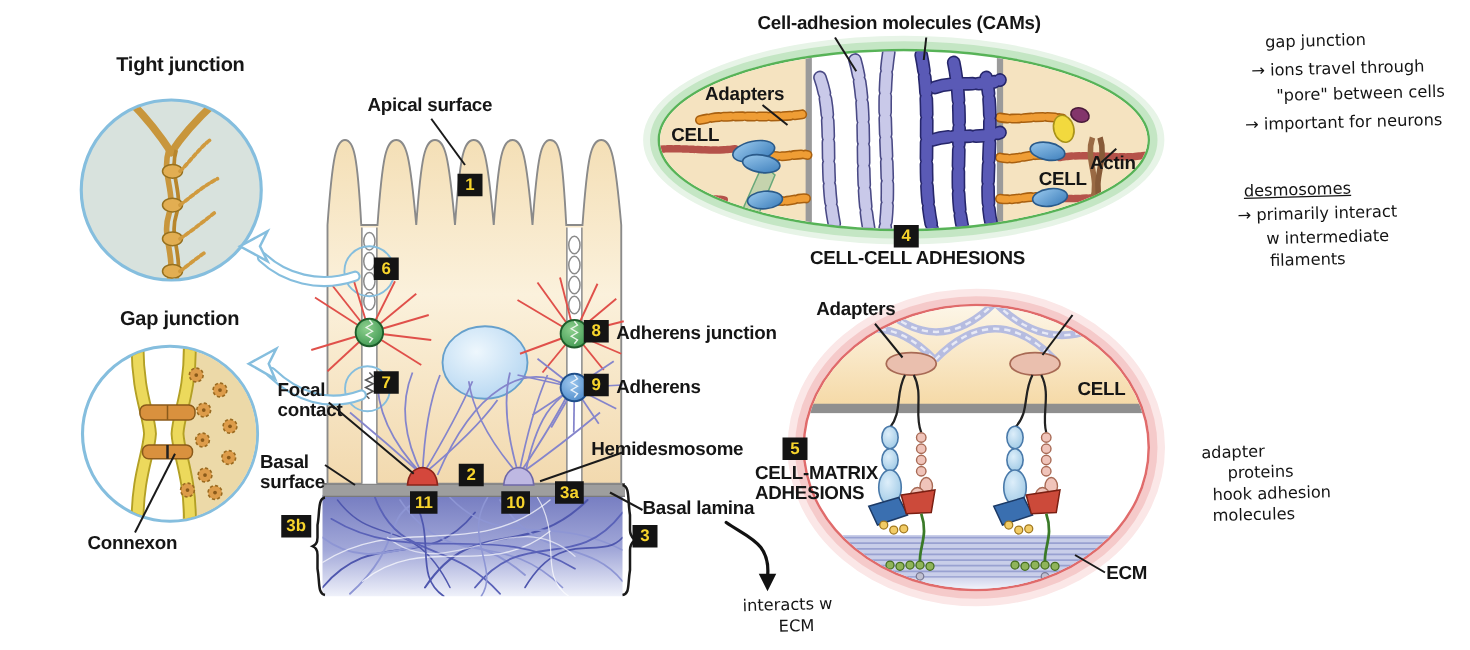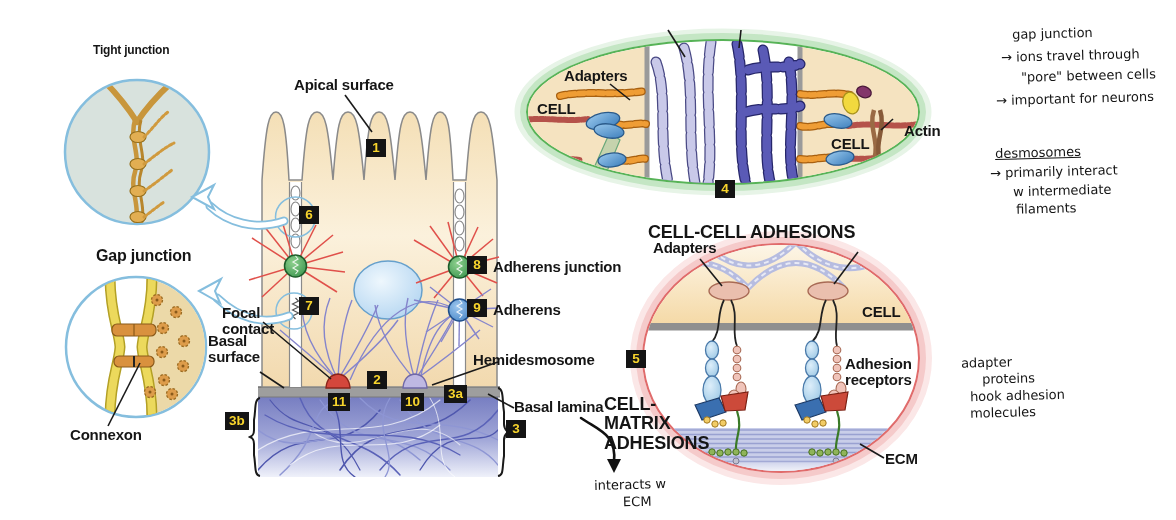--- a/index.html
+++ b/index.html
@@ -2,21 +2,21 @@
 <html><head>
 <meta charset="utf-8">
 <style>
   html,body{margin:0;padding:0;background:#fff;}
   .canvas{position:relative;width:1176px;height:520px;background:#fff;overflow:hidden;
           font-family:"Liberation Sans",sans-serif;}
   svg.art{position:absolute;left:0;top:0;}
   .lbl{position:absolute;font-weight:700;font-size:15px;line-height:1.08;color:#151515;
        letter-spacing:-0.2px;white-space:nowrap;}
   .wrap{white-space:normal;}
-  .cap{font-size:18px;margin-top:24px;}
+  .cap{font-size:15px;}
   .marker{position:absolute;background:#141414;color:#f7d42c;font-weight:700;font-size:13.5px;
           line-height:16px;padding:1px 4px;text-align:center;min-width:12px;}
   .hw{position:absolute;font-family:"DejaVu Sans",sans-serif;font-weight:400;font-size:13px;
       color:#141414;white-space:nowrap;transform:rotate(-1.5deg);}
   .hw-u{text-decoration:underline;}
 </style>
 </head>
 <body>
 
 <div class="canvas">
@@ -514,41 +514,41 @@
     <line x1="858" y1="252" x2="834" y2="284"></line>
     <line x1="884" y1="458" x2="860" y2="444"></line>
   </g>
 
   <g>
     <path d="M581,418 C598,430 617,434 614,462" stroke="#111" stroke-width="2.6" fill="none" stroke-linecap="round"></path>
     <polygon points="607,459 614,473 621,459" fill="#111"></polygon>
   </g>
 </svg>
 
-<div class="lbl" style="left:93px;top:44px;font-size:12px">Tight junction</div>
+<div class="lbl" style="left:93px;top:44px;font-size:16px">Tight junction</div>
 <div class="lbl" style="left:96px;top:247px;font-size:16px">Gap junction</div>
 <div class="lbl" style="left:70px;top:427px">Connexon</div>
 <div class="lbl" style="left:294px;top:77px">Apical surface</div>
 <div class="lbl" style="left:493px;top:259px">Adherens junction</div>
 <div class="lbl" style="left:493px;top:302px">Adherens</div>
 <div class="lbl" style="left:473px;top:352px">Hemidesmosome</div>
 <div class="lbl" style="left:514px;top:399px">Basal lamina</div>
 <div class="lbl wrap" style="left:222px;top:305px;width:64px">Focal contact</div>
-<div class="lbl wrap" style="left:208px;top:333px;width:64px">Basal surface</div>
-
+<div class="lbl wrap" style="left:208px;top:362px;width:64px">Basal surface</div>
+
+<div class="lbl" style="left:606px;top:11px">Cell-adhesion molecules (CAMs)</div>
 <div class="lbl" style="left:564px;top:68px">Adapters</div>
 <div class="lbl" style="left:537px;top:101px">CELL</div>
 <div class="lbl" style="left:831px;top:136px">CELL</div>
-<div class="lbl" style="left:904px;top:123px">Actin</div>
+<div class="lbl" style="left:872px;top:123px">Actin</div>
 <div class="lbl cap" style="left:648px;top:199px">CELL-CELL ADHESIONS</div>
 
 <div class="lbl" style="left:653px;top:240px">Adapters</div>
 <div class="lbl" style="left:862px;top:304px">CELL</div>
 <div class="lbl cap wrap" style="left:604px;top:371px;width:112px">CELL-MATRIX ADHESIONS</div>
-<div class="lbl wrap" style="left:845px;top:356px;width:80px">Adhesion receptors</div>
 <div class="lbl" style="left:885px;top:451px">ECM</div>
 
 <div class="marker" style="left:366px;top:139px">1</div>
 <div class="marker" style="left:367px;top:371px">2</div>
 <div class="marker" style="left:506px;top:420px">3</div>
 <div class="marker" style="left:444px;top:385px">3a</div>
 <div class="marker" style="left:225px;top:412px">3b</div>
 <div class="marker" style="left:715px;top:180px">4</div>
 <div class="marker" style="left:626px;top:350px">5</div>
 <div class="marker" style="left:299px;top:206px">6</div>

